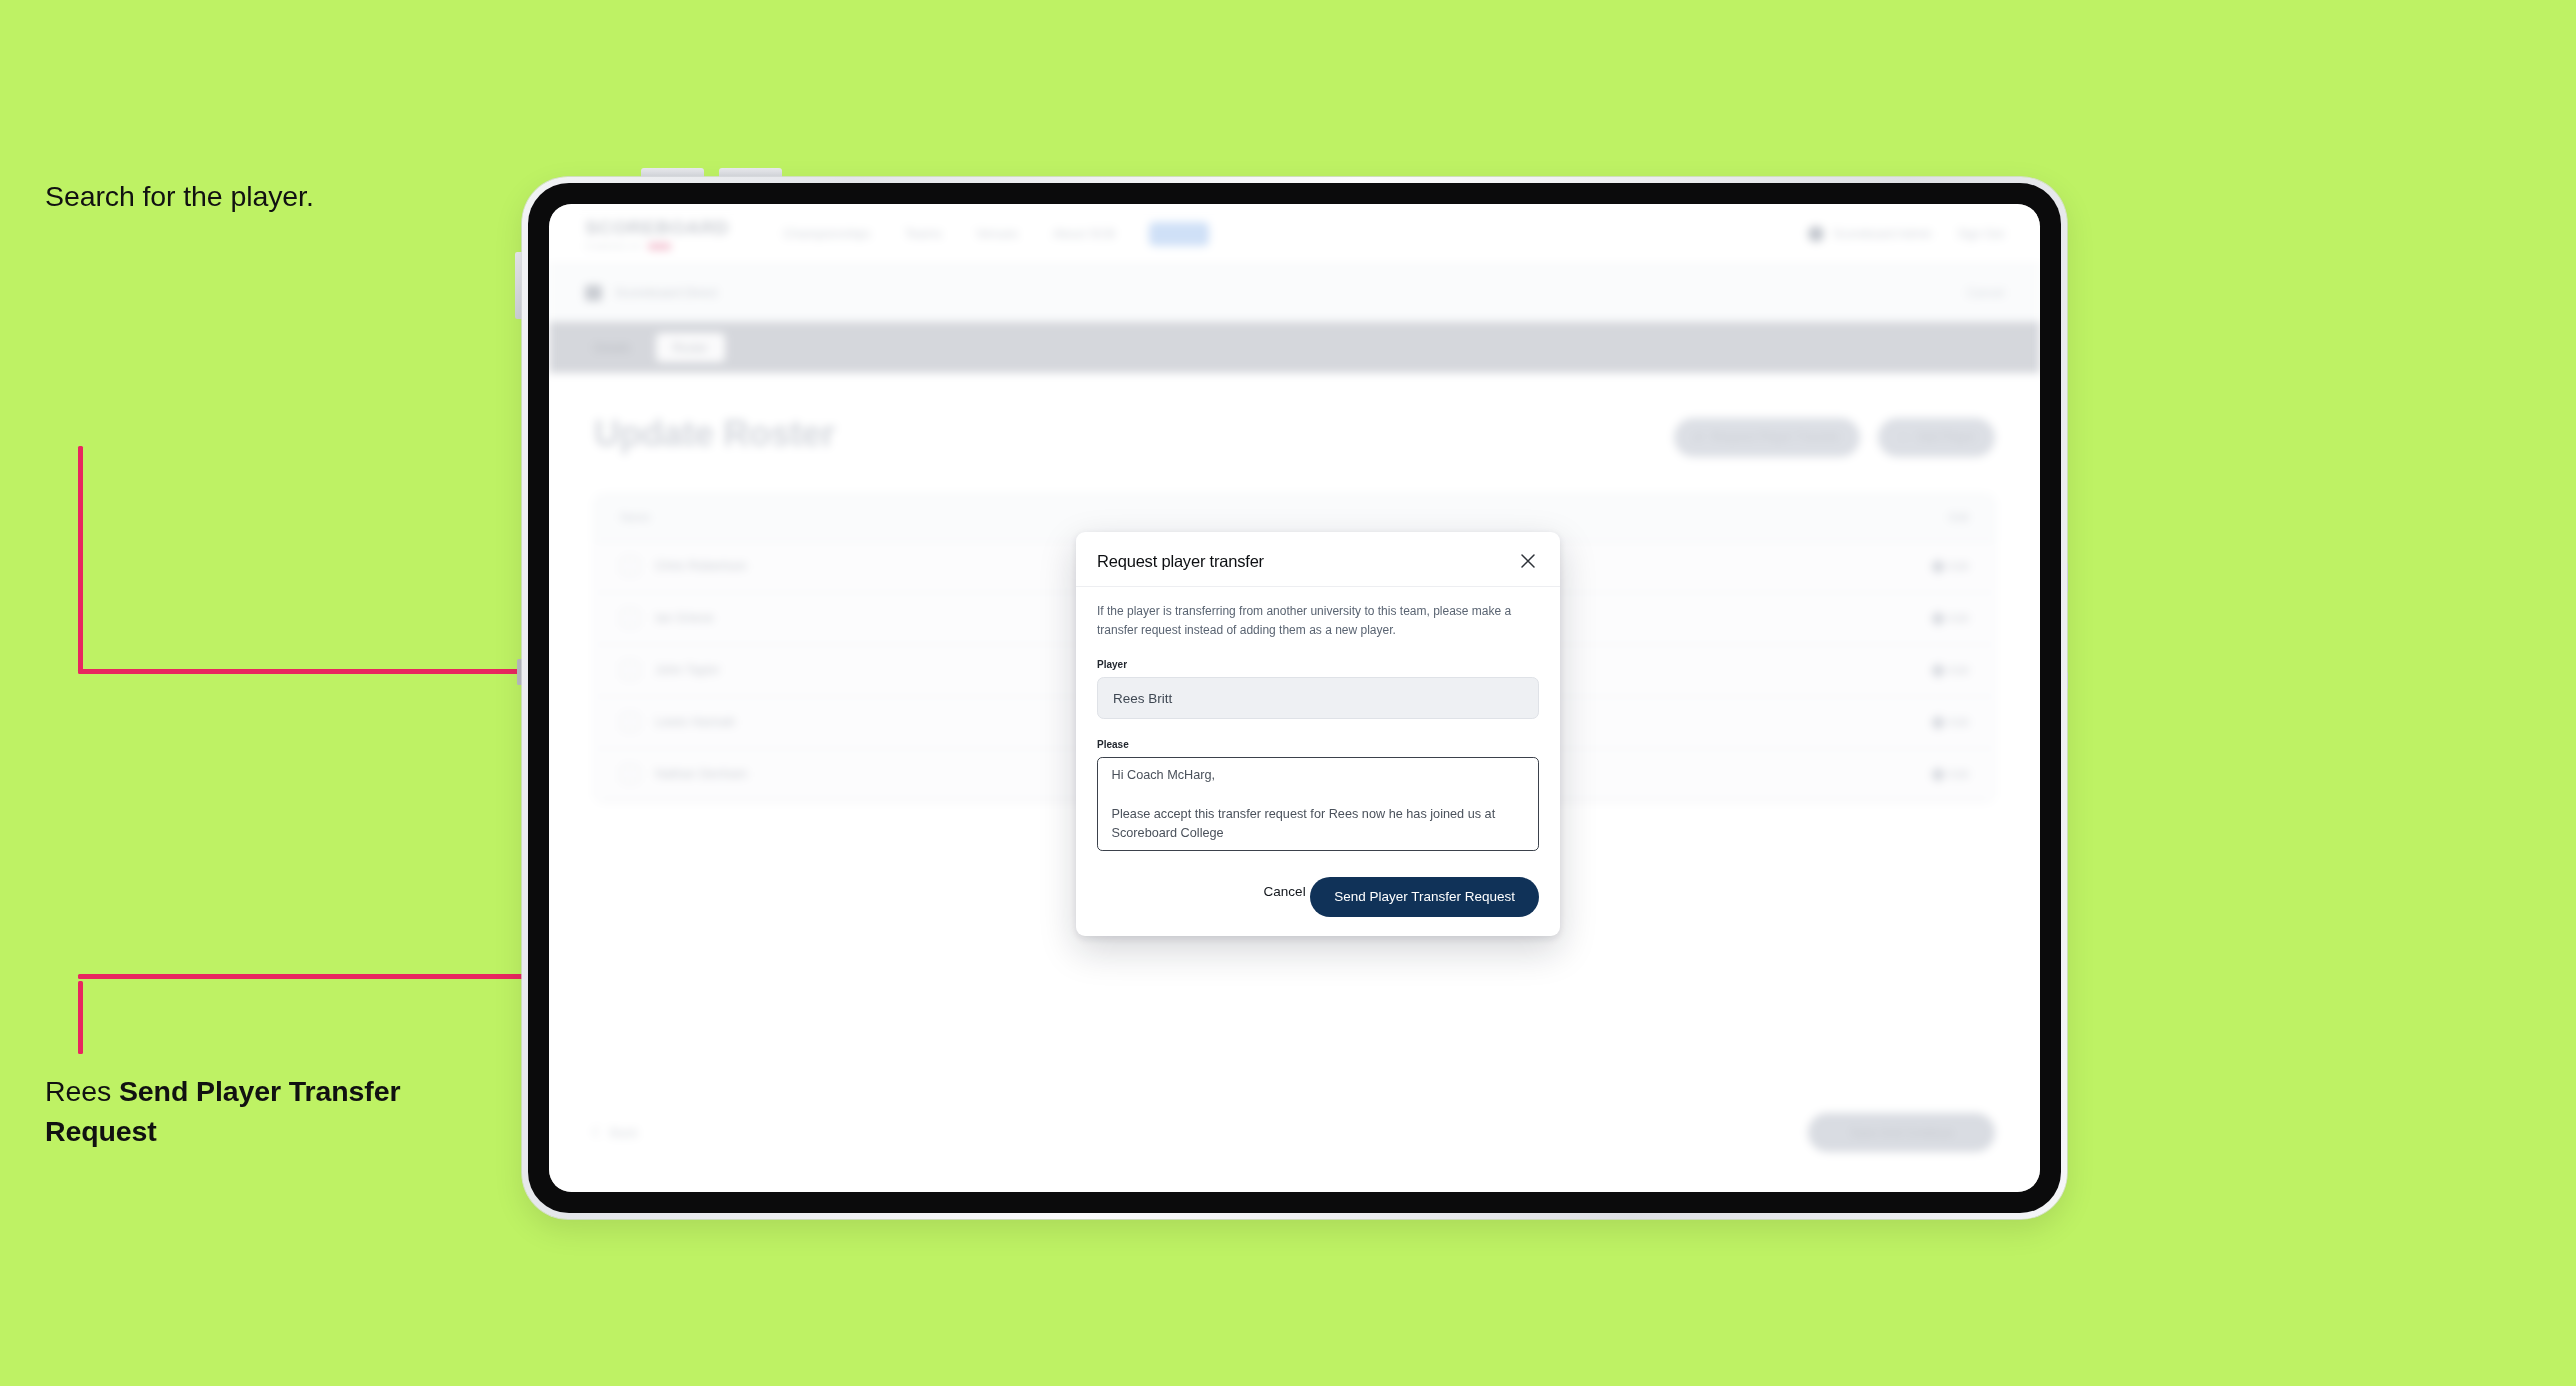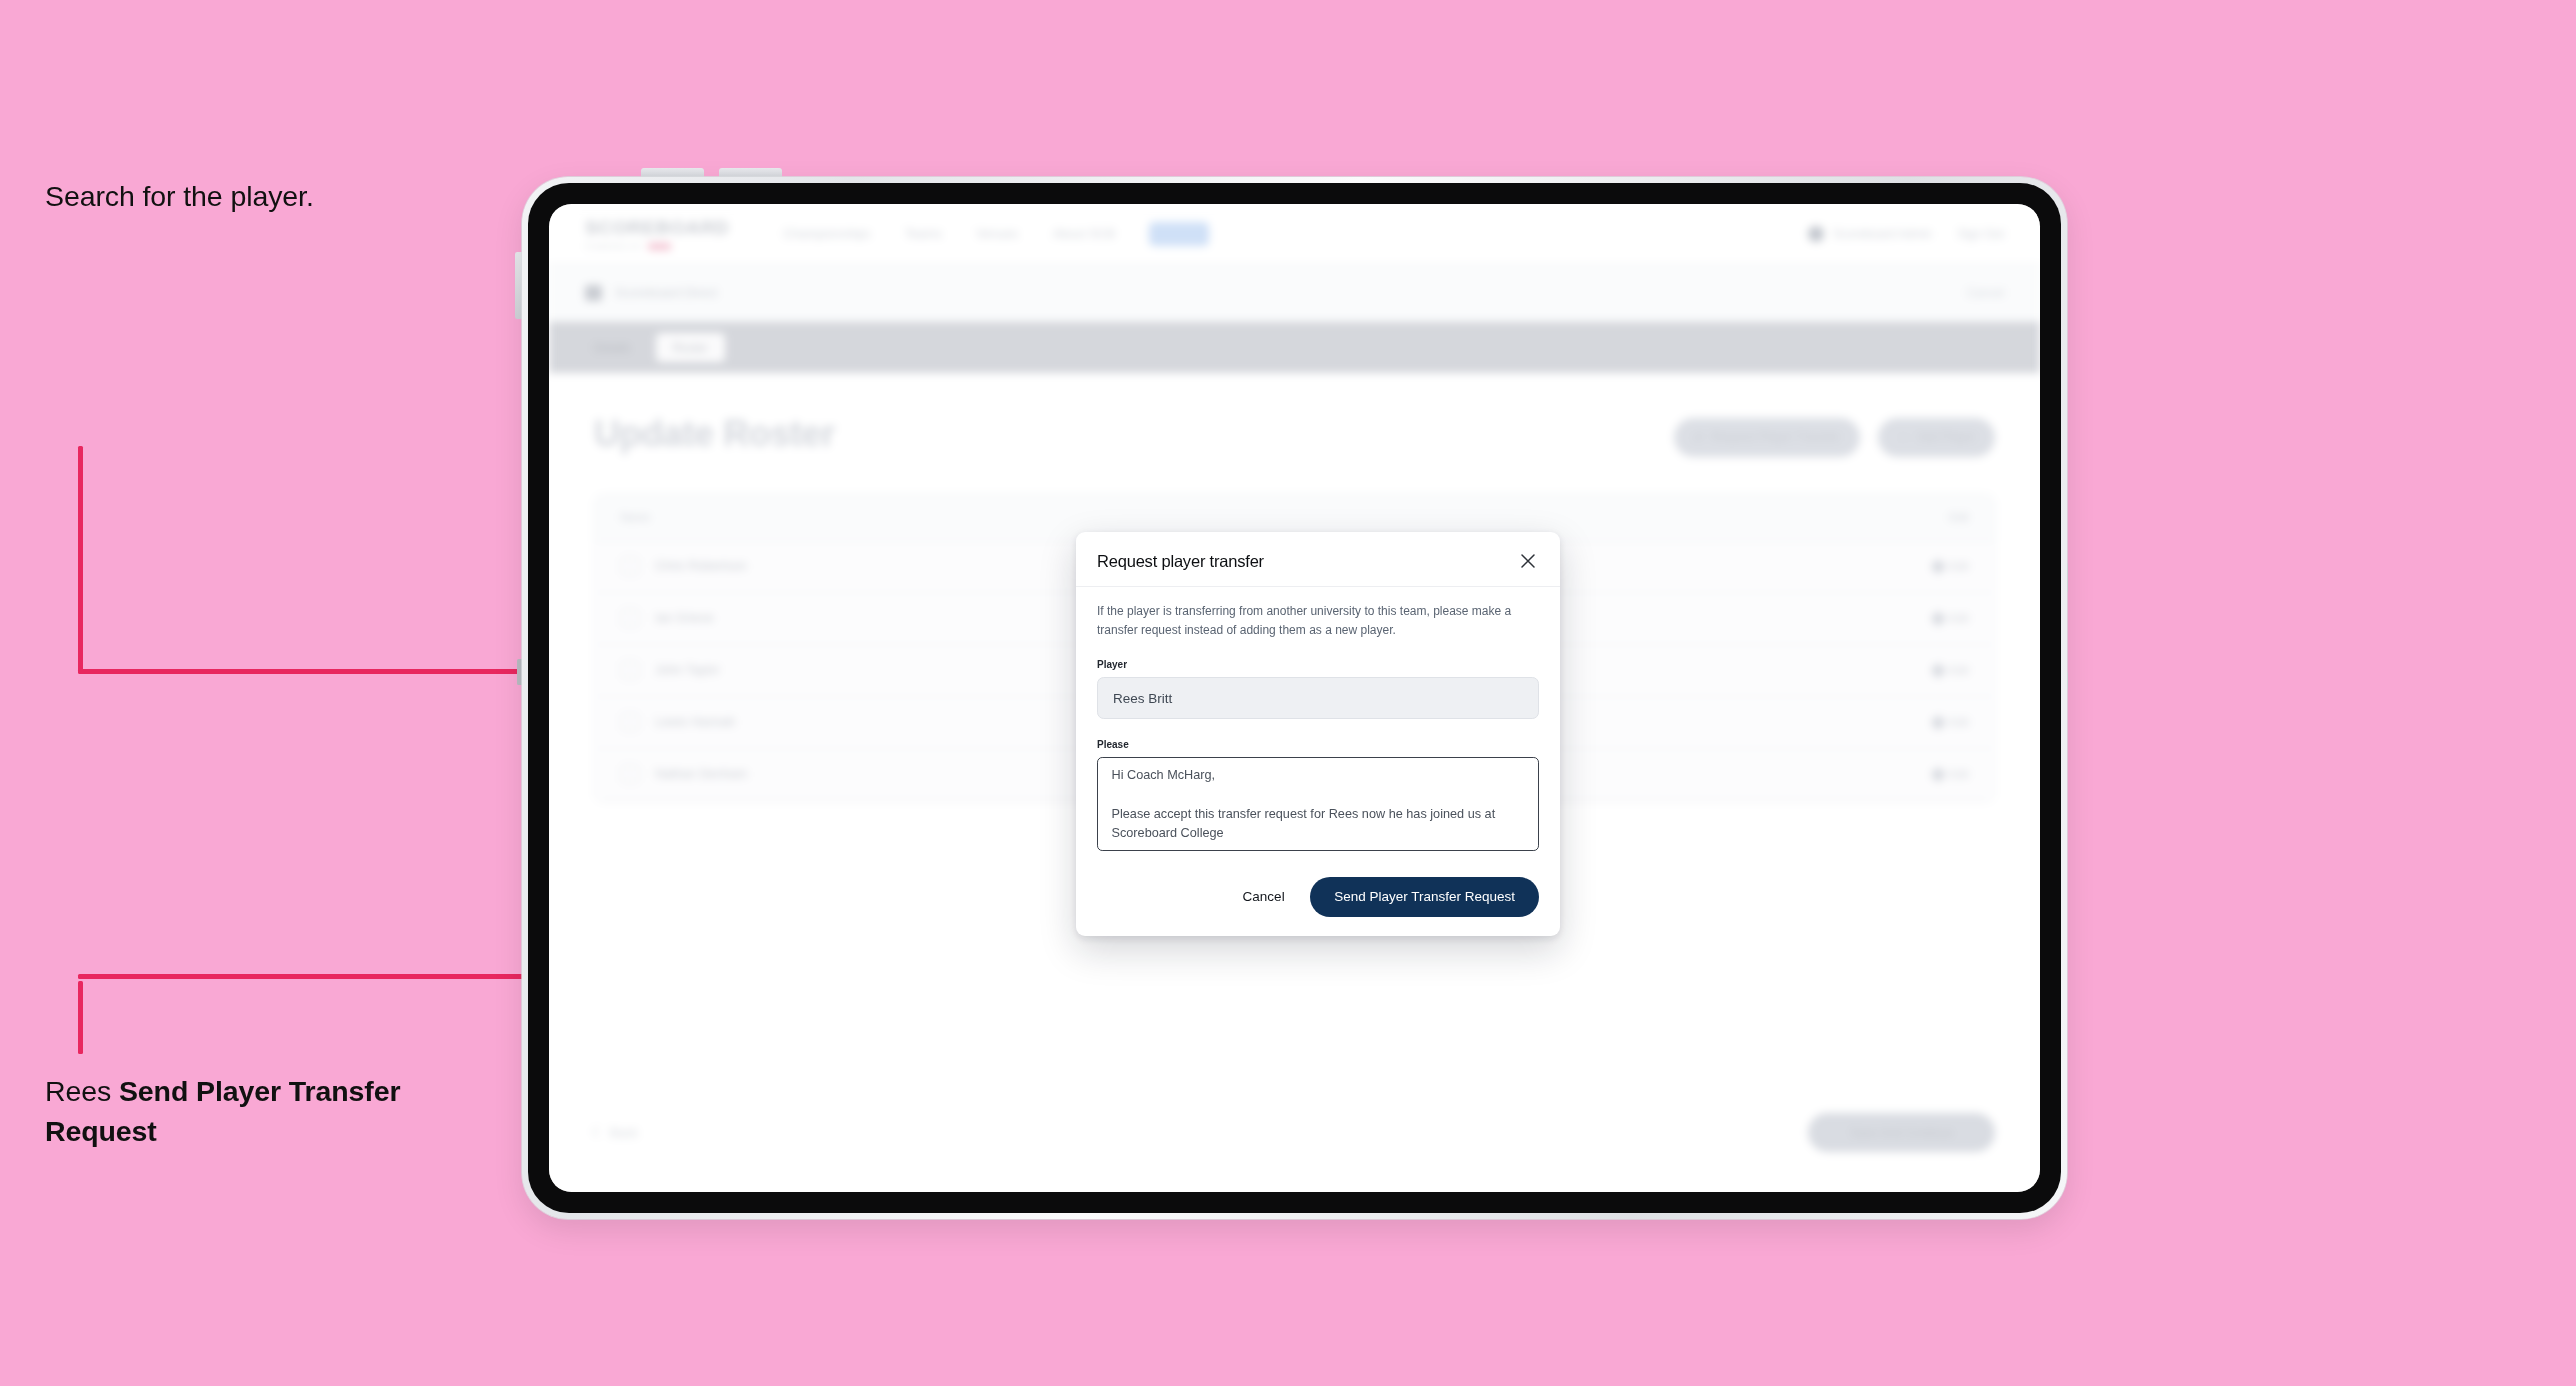--- a/index.html
+++ b/index.html
@@ -2,21 +2,21 @@
 <html style="font-size:12px"><head>
 <meta charset="utf-8">
 <style>
   * { box-sizing: border-box; margin: 0; padding: 0; }
   html, body {
     width: 2576px; height: 1386px;
     background: #ffffff;
     font-family: "Liberation Sans", sans-serif;
     overflow: hidden;
   }
-  #root { position: relative; width: 2576px; height: 1386px; background:#f9a8d4; }
+  #root { position: relative; width: 2576px; height: 1386px; background:#bef264; }
 
   
   .anno {
     position: absolute;
     color: #111111;
     font-family: "Liberation Sans", sans-serif;
     font-size: 28.5px;
     line-height: 1.36;
     letter-spacing: -0.1px;
   }
@@ -213,22 +213,22 @@
   .field-gap { height: 19.5px; }
   #message-input {
     width: 100%; height: 94px; resize: none;
     background:#ffffff; border:1.2px solid #3b414b; border-radius: 5.2px;
     font-size: 12.7px; color:#4a515b; line-height:1.52;
     padding: 8.2px 13.5px;
     font-family:"Liberation Sans", sans-serif;
     overflow:hidden;
   }
   #modal-footer {
-    display:flex; align-items:center; justify-content:flex-end;
-    gap: 21px; padding: 16.5px 21px 19.5px 21px;
+    display:flex; align-items:flex-start; justify-content:flex-end;
+    gap: 0; padding: 16.5px 21px 19.5px 21px;
   }
   #cancel-btn {
     background:none; border:none; cursor:pointer;
     font-size: 13.5px; color:#12161c;
     font-family:"Liberation Sans", sans-serif;
     padding: 7.5px 4.5px;
   }
   #send-btn {
     background:#103258; color:#ffffff; border:none; cursor:pointer;
     border-radius: 22.5px; height: 40px; padding: 0 24px;

